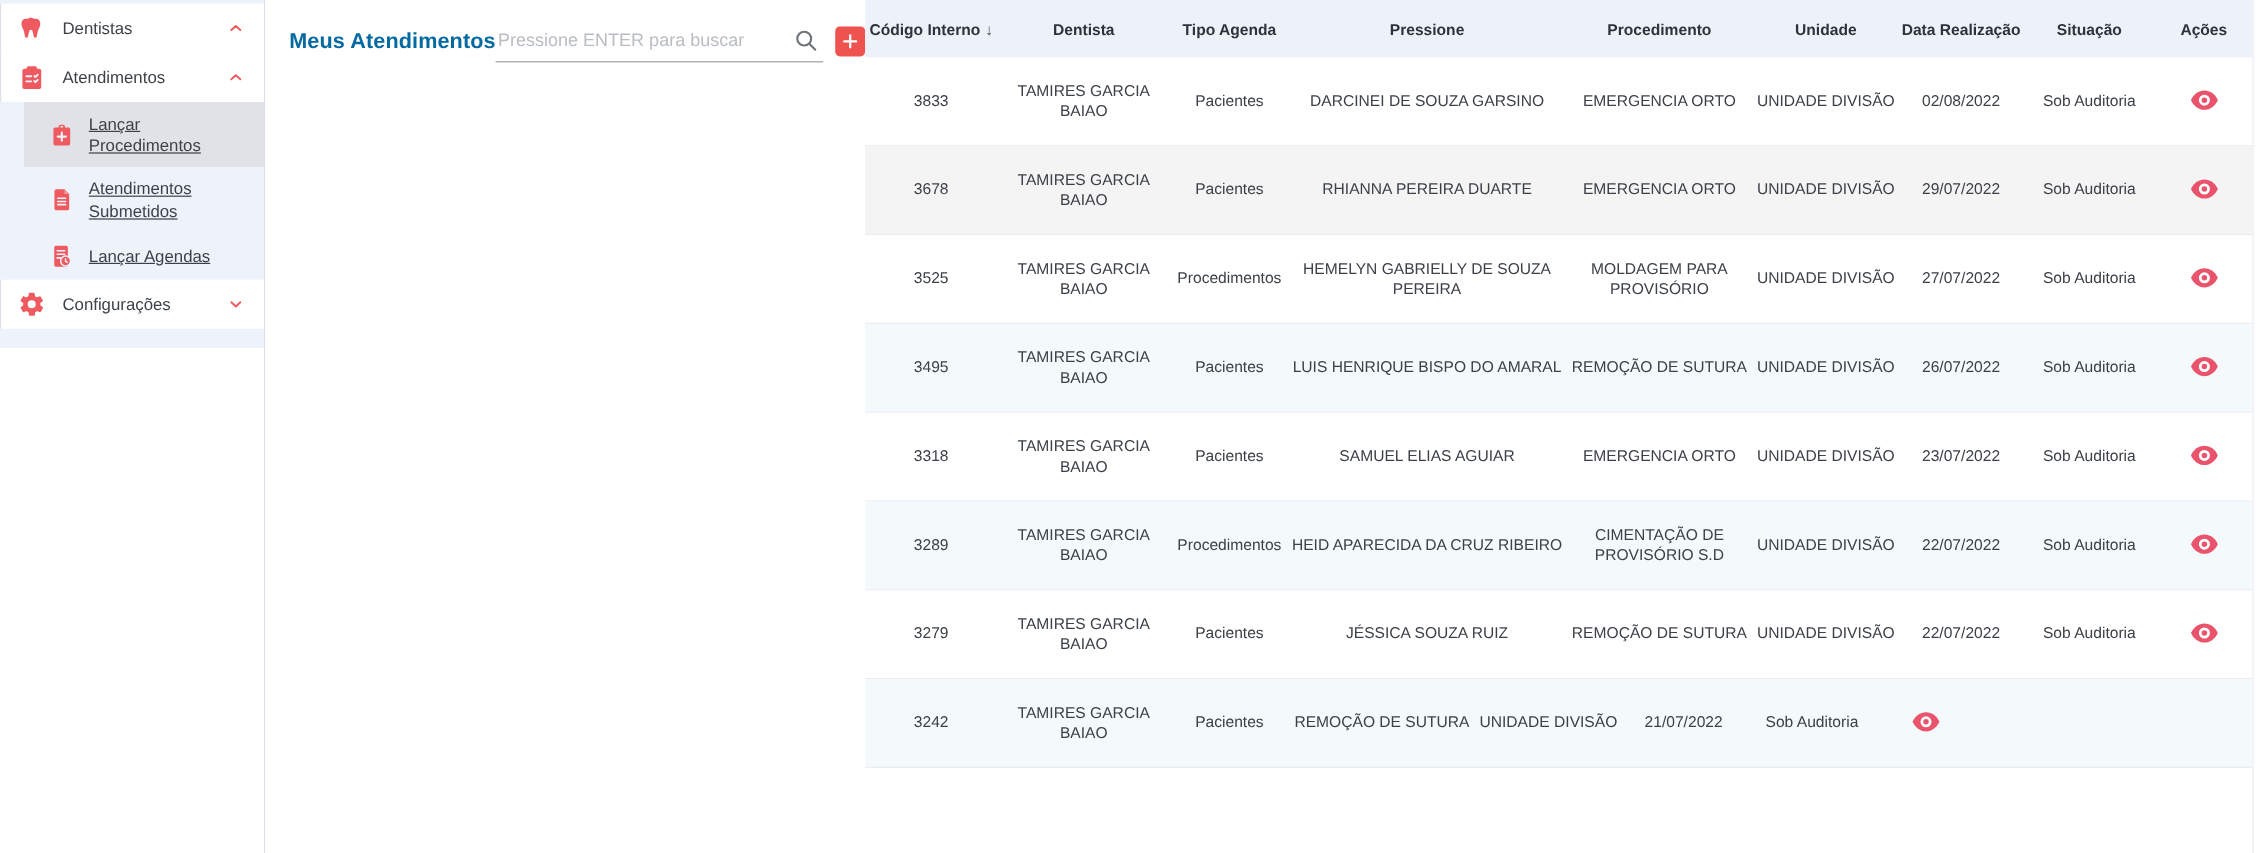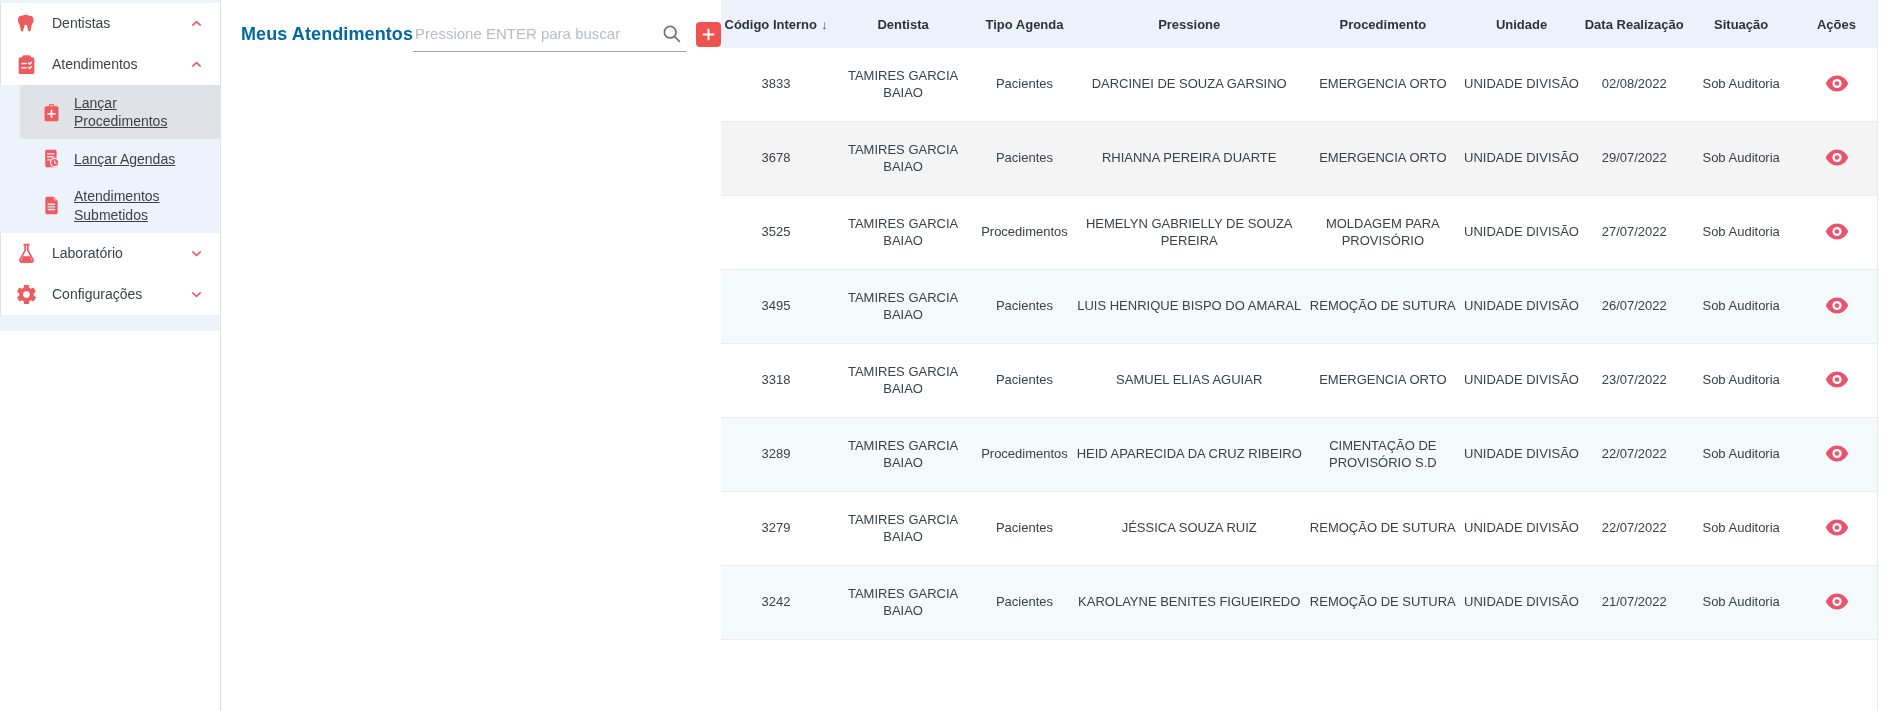--- a/index.html
+++ b/index.html
@@ -95,52 +95,37 @@
           <svg viewBox="0 0 24 24">
             <path fill="currentColor" d="M15 4.8V4a1.8 1.8 0 0 0-1.8-1.8h-2.4A1.8 1.8 0 0 0 9 4v.8H5.8A1.8 1.8 0 0 0 4 6.6v13.6A1.8 1.8 0 0 0 5.8 22h12.4a1.8 1.8 0 0 0 1.8-1.8V6.6a1.8 1.8 0 0 0-1.8-1.8H15zm-4.4-.7c0-.4.3-.7.7-.7h1.4c.4 0 .7.3.7.7v.7h-2.8v-.7z"></path>
             <path d="M12 9.6v7.8M8.1 13.5h7.8" stroke="#eef2fb" stroke-width="2" stroke-linecap="round" fill="none"></path>
           </svg>
         </span>
         <span class="lbl">Lançar Procedimentos</span>
       </div>
       <div class="side-item sub">
         <span class="ico">
           <svg viewBox="0 0 24 24">
+            <path fill="currentColor" d="M14.5 2H6.8A1.8 1.8 0 0 0 5 3.8v16.4A1.8 1.8 0 0 0 6.8 22h10.4a1.8 1.8 0 0 0 1.8-1.8V6.5L14.5 2z"></path>
+            <path d="M14.5 2v4.5H19z" fill="#f7989b"></path>
+            <path d="M8.2 10.6h7.4M8.2 13.6h7.4M8.2 16.6h7.4" stroke="#eef2fb" stroke-width="1.5" stroke-linecap="round" fill="none"></path>
+          </svg>
+        </span>
+        <span class="lbl">Atendimentos Submetidos</span>
+      </div>
+      <div class="side-item sub">
+        <span class="ico">
+          <svg viewBox="0 0 24 24">
             <path fill="currentColor" d="M16.2 2H6.4A1.6 1.6 0 0 0 4.8 3.6v16.8A1.6 1.6 0 0 0 6.4 22h9.8a1.6 1.6 0 0 0 1.6-1.6V3.6A1.6 1.6 0 0 0 16.2 2z"></path>
             <path d="M7.6 6.8h7.2M7.6 10.2h7.2M7.6 13.6h3.4" stroke="#eef2fb" stroke-width="1.5" stroke-linecap="round" fill="none"></path>
             <circle cx="15.6" cy="16.6" r="4.7" fill="currentColor" stroke="#eef2fb" stroke-width="1.4"></circle>
             <path d="M15.6 14.6v2.2l1.6 1" stroke="#eef2fb" stroke-width="1.4" stroke-linecap="round" fill="none"></path>
           </svg>
         </span>
         <span class="lbl">Lançar Agendas</span>
-      </div>
-      <div class="side-item sub">
-        <span class="ico">
-          <svg viewBox="0 0 24 24">
-            <path fill="currentColor" d="M14.5 2H6.8A1.8 1.8 0 0 0 5 3.8v16.4A1.8 1.8 0 0 0 6.8 22h10.4a1.8 1.8 0 0 0 1.8-1.8V6.5L14.5 2z"></path>
-            <path d="M14.5 2v4.5H19z" fill="#f7989b"></path>
-            <path d="M8.2 10.6h7.4M8.2 13.6h7.4M8.2 16.6h7.4" stroke="#eef2fb" stroke-width="1.5" stroke-linecap="round" fill="none"></path>
-          </svg>
-        </span>
-        <span class="lbl">Atendimentos Submetidos</span>
-      </div>
-      <div class="side-item main">
-        <span class="ico">
-          <svg viewBox="0 0 24 24" fill="none" stroke="currentColor">
-            <path d="M9.6 2.8h4.8" stroke-width="1.8" stroke-linecap="round"></path>
-            <path d="M10.6 2.8v6L5.4 18.2a2 2 0 0 0 1.8 2.9h9.6a2 2 0 0 0 1.8-2.9L13.4 8.8v-6" stroke-width="1.8" stroke-linejoin="round"></path>
-            <path d="M8.8 14.3c1 .8 5.4.8 6.4 0l2.3 4.5c.4.8-.2 1.7-1.1 1.7H7.6c-.9 0-1.5-.9-1.1-1.7l2.3-4.5z" fill="currentColor" stroke="none"></path>
-          </svg>
-        </span>
-        <span class="lbl">Laboratório</span>
-        <span class="chev down">
-          <svg viewBox="0 0 24 24" fill="none" stroke="currentColor" stroke-width="2.6" stroke-linecap="round" stroke-linejoin="round">
-            <path d="M6 9.5l6 5.5 6-5.5"></path>
-          </svg>
-        </span>
       </div>
       <div class="side-item main">
         <span class="ico">
           <svg viewBox="0 0 24 24">
             <path fill="currentColor" d="M19.4 13c.04-.33.06-.66.06-1s-.02-.67-.06-1l2.1-1.65a.5.5 0 0 0 .12-.64l-2-3.46a.5.5 0 0 0-.6-.22l-2.49 1a7.3 7.3 0 0 0-1.73-1l-.38-2.65A.5.5 0 0 0 13.92 2h-4a.5.5 0 0 0-.5.42l-.37 2.65c-.63.26-1.2.6-1.74 1l-2.49-1a.5.5 0 0 0-.6.22l-2 3.46a.5.5 0 0 0 .12.64L4.56 11c-.04.33-.06.66-.06 1s.02.67.06 1l-2.1 1.65a.5.5 0 0 0-.12.64l2 3.46c.13.22.39.31.6.22l2.49-1c.54.4 1.11.74 1.74 1l.37 2.65c.04.24.25.42.5.42h4c.25 0 .46-.18.5-.42l.38-2.65c.63-.26 1.2-.6 1.73-1l2.49 1c.21.09.47 0 .6-.22l2-3.46a.5.5 0 0 0-.12-.64L19.4 13zM11.92 15.5a3.5 3.5 0 1 1 0-7 3.5 3.5 0 0 1 0 7z"></path>
           </svg>
         </span>
         <span class="lbl">Configurações</span>
         <span class="chev down">
           <svg viewBox="0 0 24 24" fill="none" stroke="currentColor" stroke-width="2.6" stroke-linecap="round" stroke-linejoin="round">
@@ -287,21 +272,20 @@
           <div class="td c9"><button class="eye-btn"><span><svg viewBox="0 0 24 17">
                   <path d="M12 .5C7.2.5 3 3.6.8 8.5 3 13.4 7.2 16.5 12 16.5s9-3.1 11.2-8C21 3.6 16.8.5 12 .5z" fill="#e9536b"></path>
                   <circle cx="12" cy="8.5" r="4.6" fill="#ffffff"></circle>
                   <circle cx="12" cy="8.5" r="2.3" fill="#e9536b"></circle>
                 </svg></span></button></div>
         </div>
         <div class="trow blue">
           <div class="td c1">3242</div>
           <div class="td c2">TAMIRES GARCIA BAIAO</div>
           <div class="td c3">Pacientes</div>
-          <div class="td c4">KAROLAYNE BENITES FIGUEIREDO</div>
           <div class="td c5">REMOÇÃO DE SUTURA</div>
           <div class="td c6">UNIDADE DIVISÃO</div>
           <div class="td c7">21/07/2022</div>
           <div class="td c8">Sob Auditoria</div>
           <div class="td c9"><button class="eye-btn"><span><svg viewBox="0 0 24 17">
                   <path d="M12 .5C7.2.5 3 3.6.8 8.5 3 13.4 7.2 16.5 12 16.5s9-3.1 11.2-8C21 3.6 16.8.5 12 .5z" fill="#e9536b"></path>
                   <circle cx="12" cy="8.5" r="4.6" fill="#ffffff"></circle>
                   <circle cx="12" cy="8.5" r="2.3" fill="#e9536b"></circle>
                 </svg></span></button></div>
         </div>

